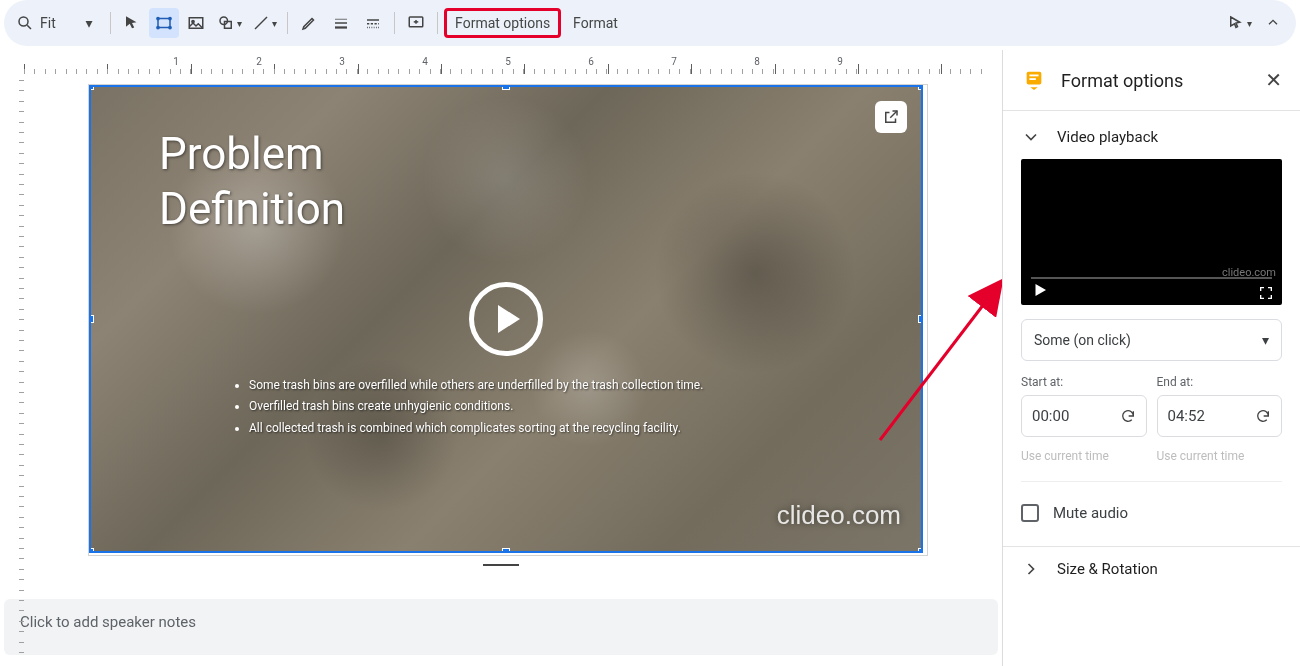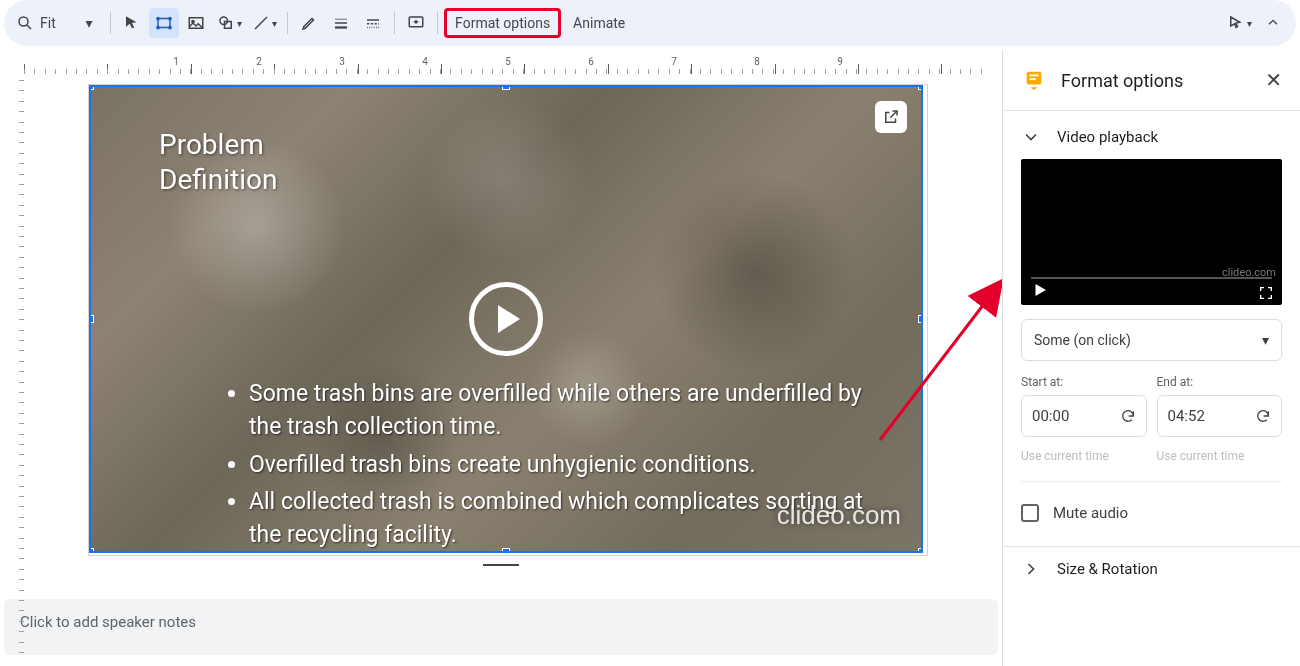--- a/index.html
+++ b/index.html
@@ -77,22 +77,22 @@
       radial-gradient(circle at 60% 65%, rgba(255,255,255,.18), transparent 10%),
       radial-gradient(circle at 80% 40%, rgba(0,0,0,.25), transparent 14%),
       radial-gradient(circle at 35% 75%, rgba(0,0,0,.2), transparent 12%),
       radial-gradient(circle at 50% 20%, rgba(255,255,255,.15), transparent 15%);
   }
   .handle { position:absolute; width:8px; height:8px; background:#1a73e8; border:1px solid #fff;}
   .h-tl{top:-5px;left:-5px}.h-tr{top:-5px;right:-5px}.h-bl{bottom:-5px;left:-5px}.h-br{bottom:-5px;right:-5px}
   .h-tm{top:-5px;left:calc(50% - 4px)}.h-bm{bottom:-5px;left:calc(50% - 4px)}
   .h-ml{left:-5px;top:calc(50% - 4px)}.h-mr{right:-5px;top:calc(50% - 4px)}
 
-  .slide-title { position:absolute; top:40px; left:68px; color:#fff; font-family: Impact, "Arial Black", sans-serif; font-size:28px; line-height:1.25; text-shadow:1px 1px 3px rgba(0,0,0,0.5); }
-  .bullets { position:absolute; top:290px; left:140px; right:56px; color:#fff; font-family: Arial, sans-serif; font-size:23px; line-height:1.45; text-shadow:1px 1px 2px rgba(0,0,0,0.6);}
+  .slide-title { position:absolute; top:40px; left:68px; color:#fff; font-family: Impact, "Arial Black", sans-serif; font-size:44px; line-height:1.25; text-shadow:1px 1px 3px rgba(0,0,0,0.5); }
+  .bullets { position:absolute; top:290px; left:140px; right:56px; color:#fff; font-family: Arial, sans-serif; font-size:12px; line-height:1.45; text-shadow:1px 1px 2px rgba(0,0,0,0.6);}
   .bullets li { list-style: disc; margin-left:18px; margin-bottom:4px;}
   .watermark { position:absolute; right:20px; bottom:20px; color:rgba(255,255,255,0.85); font-size:26px; font-family: Arial; text-shadow:0 0 6px rgba(0,0,0,0.5);}
   .play-circle { position:absolute; left:50%; top:50%; width:74px; height:74px; margin:-37px 0 0 -37px; border:5px solid #fff; border-radius:50%; display:flex; align-items:center; justify-content:center;}
   .play-circle::after { content:""; border-left:22px solid #fff; border-top:14px solid transparent; border-bottom:14px solid transparent; margin-left:5px;}
   .popout { position:absolute; top:14px; right:14px; width:32px; height:32px; background:#fff; border-radius:6px; display:flex; align-items:center; justify-content:center;}
 
   .page-ind { width:36px; height:2px; background:#444; margin:8px auto 4px;}
   .notes {
     margin: 6px 4px 11px 4px; height:56px; background:#f1f3f4; border-radius:6px;
     padding:14px 16px; color:#5f6368; font-size:15px;
@@ -207,21 +207,21 @@
         <line x1="12" y1="8" x2="12" y2="13"></line>
         <line x1="9" y1="10.5" x2="15" y2="10.5"></line>
       </svg>
   </div>
   <div class="tb-sep"></div>
 
   <div class="tb-text-btn format-highlight">
     <span>Format options</span>
   </div>
   <div class="tb-text-btn">
-    <span>Animate</span>
+    <span>Format</span>
   </div>
 
   <div class="spacer"></div>
   <div class="tb-btn">
     <svg viewBox="0 0 24 24" width="18" height="18" fill="none" stroke="#444" stroke-width="2">
         <path d="M5 4l12 7-5 1 2 5-2 1-2-5-5 3z"></path>
       </svg>
     <span style="font-size:10px;margin-left:2px">▾</span>
   </div>
   <div class="tb-btn">

